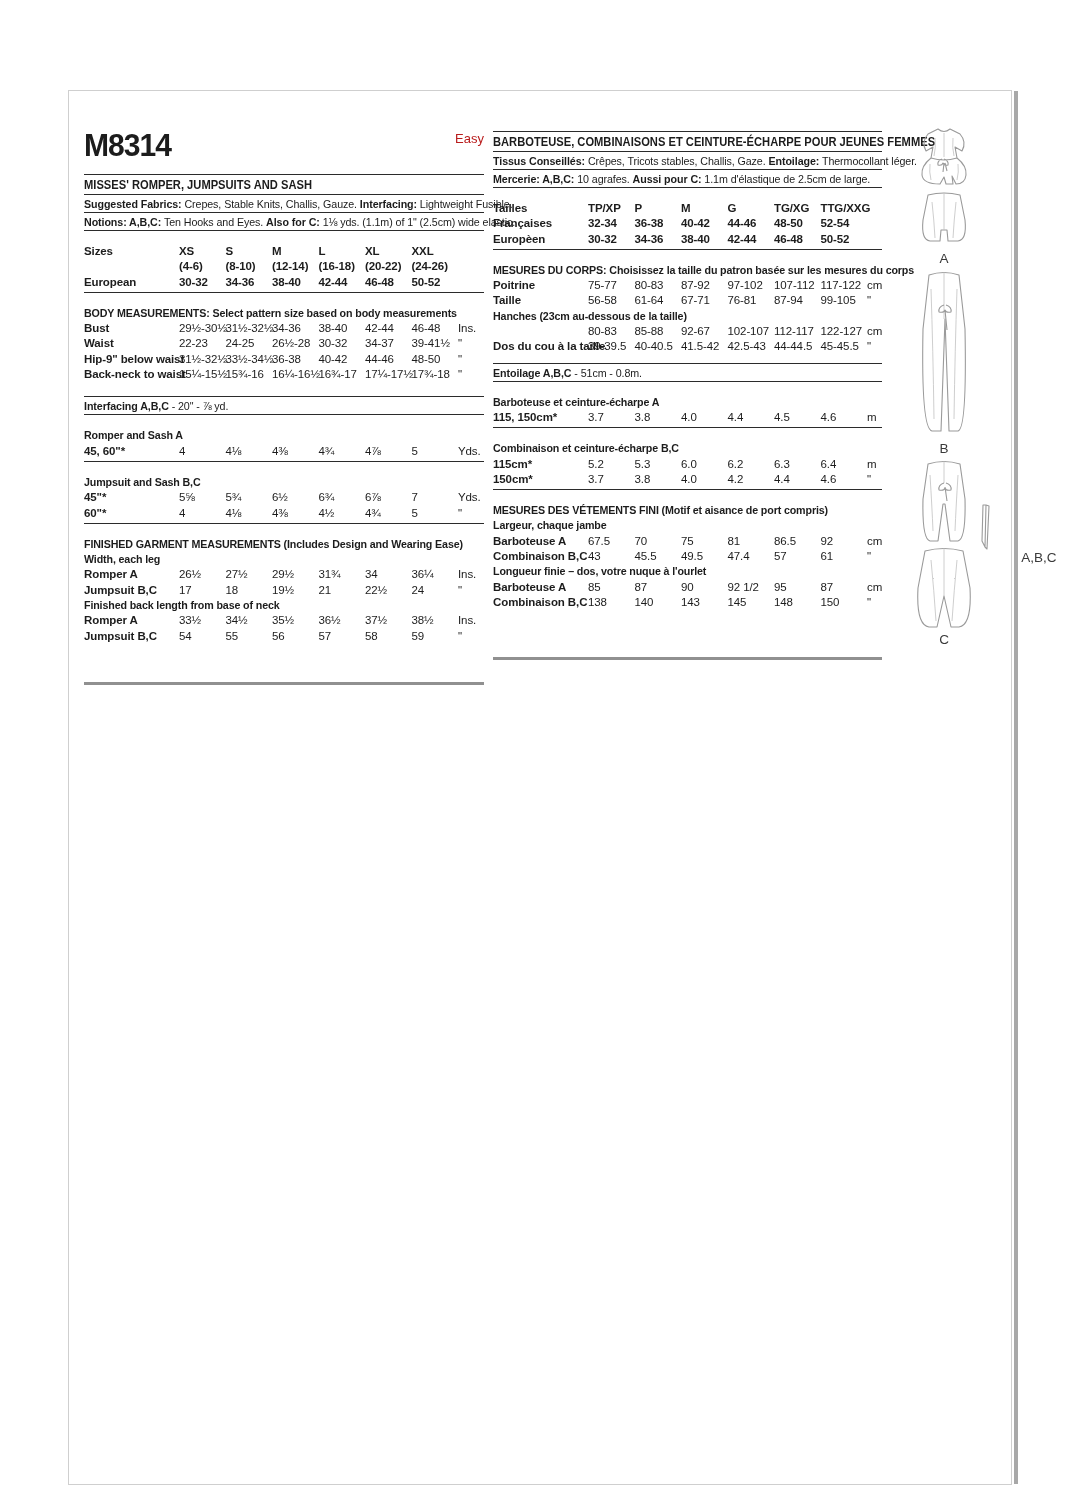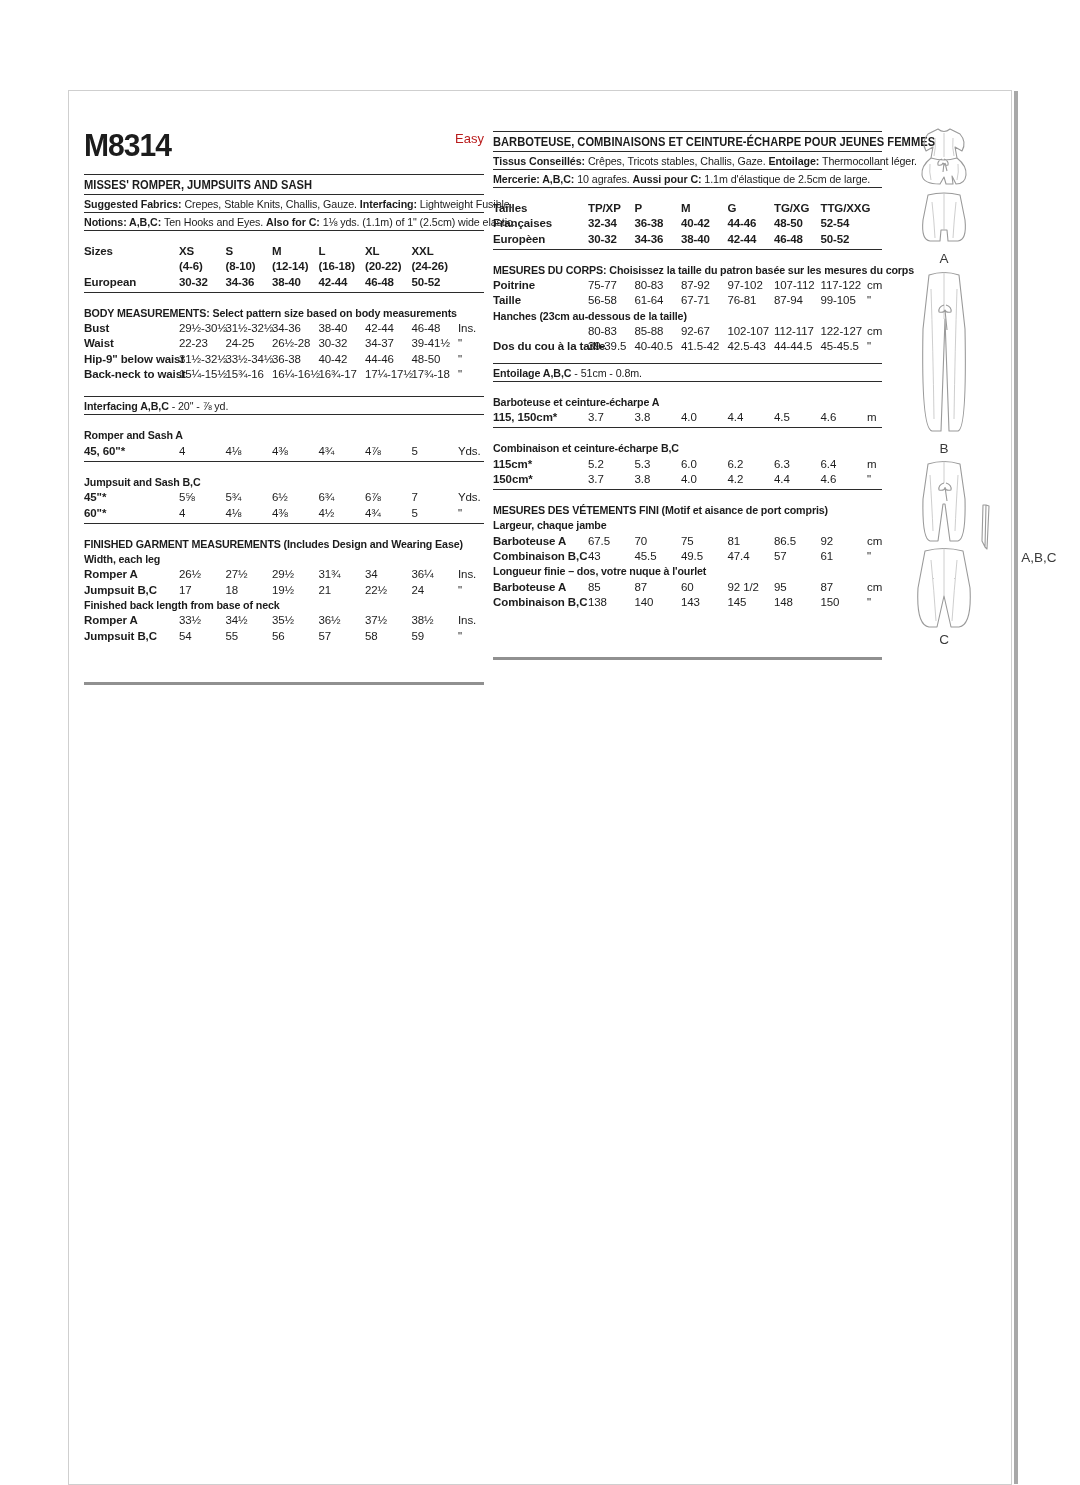--- a/index.html
+++ b/index.html
@@ -370,21 +370,21 @@
           <span class="val">47.4</span>
           <span class="val">57</span>
           <span class="val">61</span>
           <span class="unit">"</span>
         </div>
         <div class="trh">Longueur finie – dos, votre nuque à l'ourlet</div>
         <div class="trow">
           <span class="lbl">Barboteuse A</span>
           <span class="val">85</span>
           <span class="val">87</span>
-          <span class="val">60</span>
+          <span class="val">90</span>
           <span class="val">92 1/2</span>
           <span class="val">95</span>
           <span class="val">87</span>
           <span class="unit">cm</span>
         </div>
         <div class="trow">
           <span class="lbl">Combinaison B,C</span>
           <span class="val">138</span>
           <span class="val">140</span>
           <span class="val">143</span>

